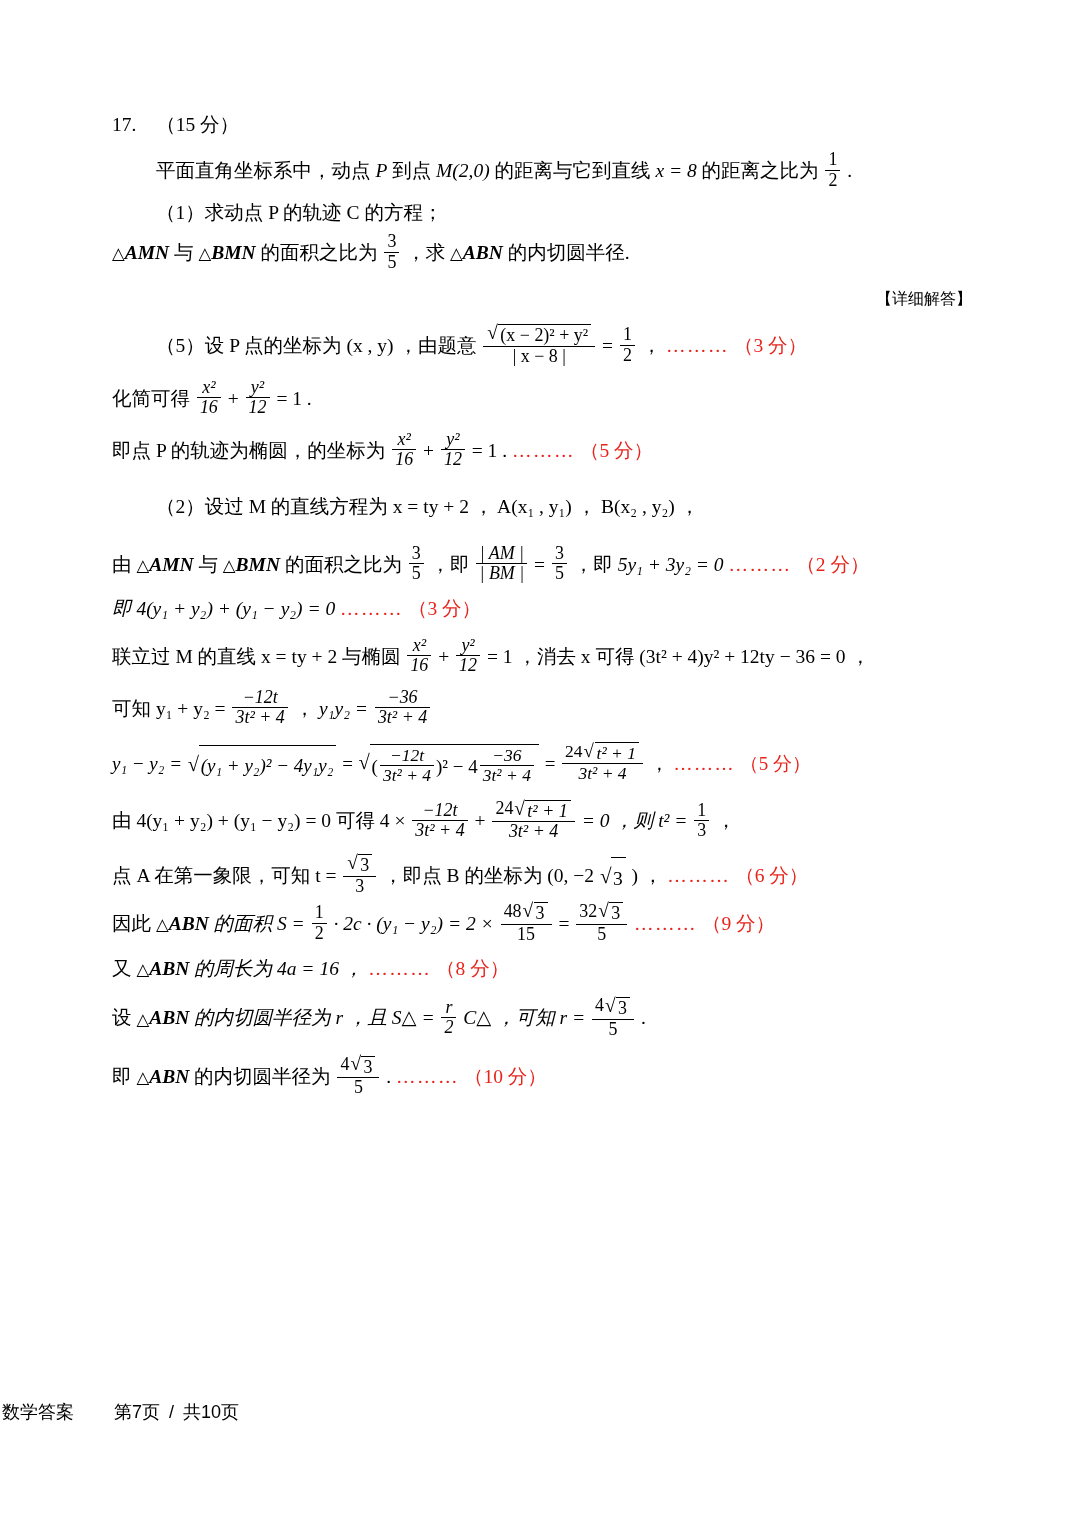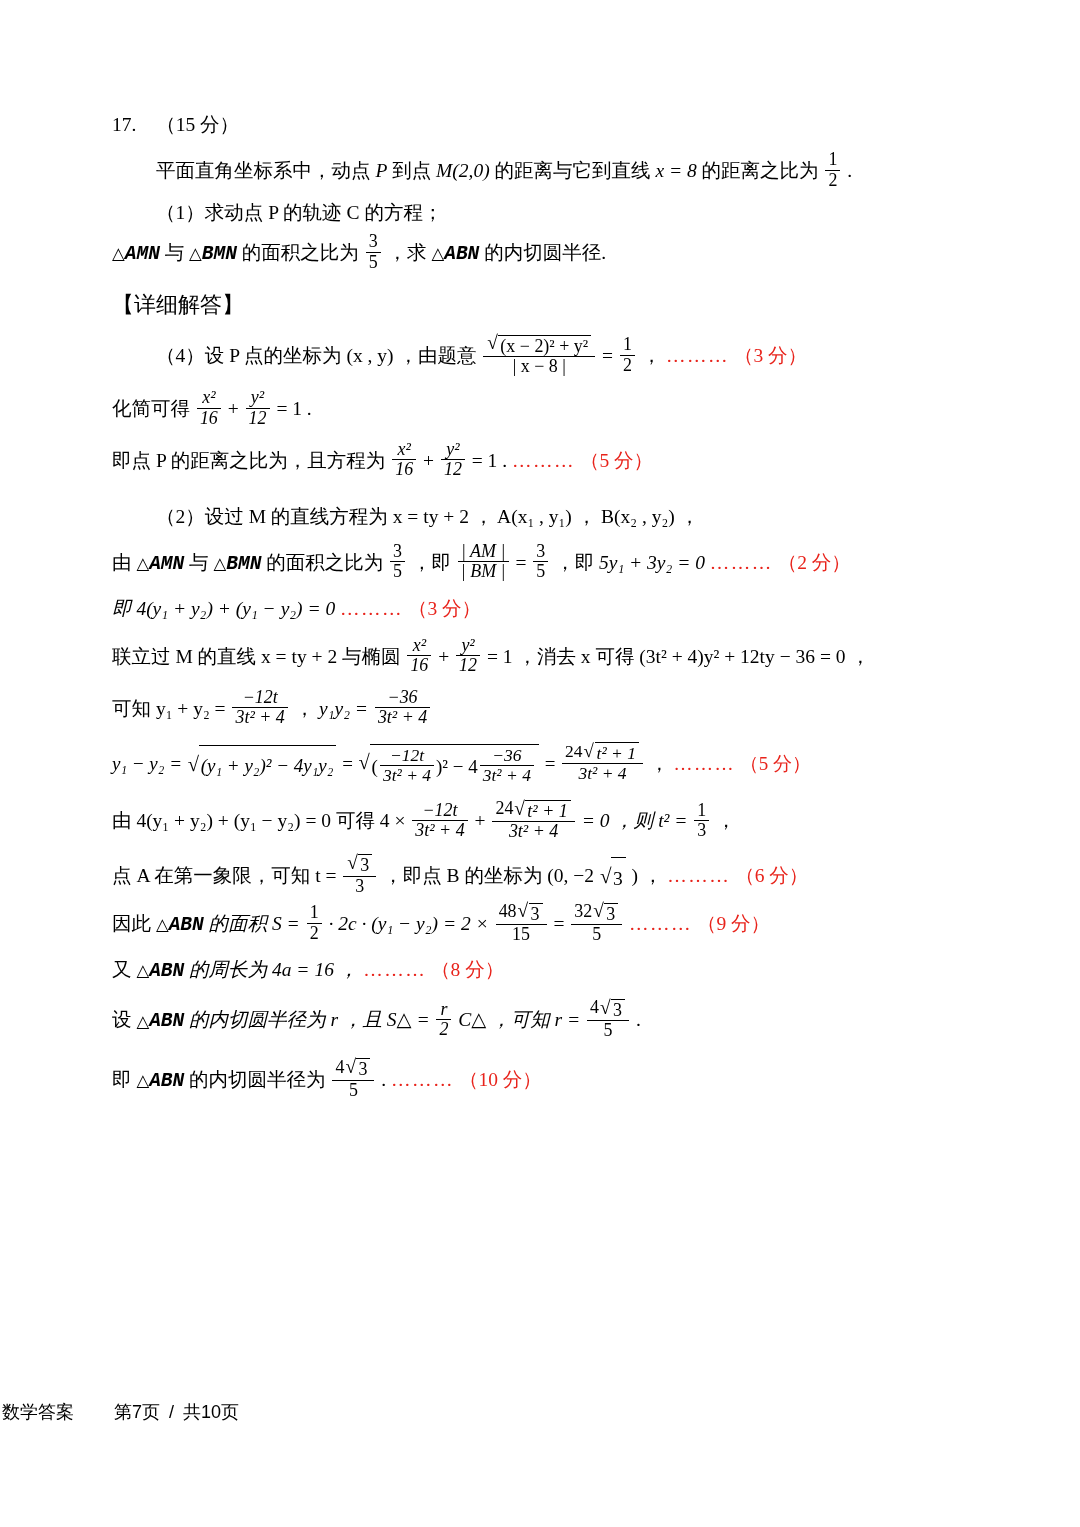--- a/index.html
+++ b/index.html
@@ -37,21 +37,20 @@
     padding-left: 44px;
   }
   .tall {
     line-height: 2.0;
   }
   .it {
     font-style: italic;
   }
   .bold {
     font-weight: bold;
-    font-family: Liberation Mono, monospace;
   }
   .red {
     color: #e8231b;
   }
   
   .frac {
     display: inline-block;
     vertical-align: -0.48em;
     text-align: center;
     font-size: 0.92em;
@@ -136,54 +135,54 @@
       <span class="tri"></span><span class="it bold">AMN</span>
       <span>与</span>
       <span class="tri"></span><span class="it bold">BMN</span>
       <span>的面积之比为</span>
       <span class="frac"><span class="num">3</span><span class="den">5</span></span>
       <span>，求</span>
       <span class="tri"></span><span class="it bold">ABN</span>
       <span>的内切圆半径.</span>
     </div>
 
-    <div class="line" style="font-size:22px;margin-bottom:14px;">【详细解答】</div>
+    <div class="line" style="font-size:16px;margin-bottom:14px;text-align:right;">【详细解答】</div>
 
     <div class="line indent tall" style="margin-bottom:12px;">
-      <span>（4）设 P 点的坐标为 (x , y) ，由题意</span>
+      <span>（5）设 P 点的坐标为 (x , y) ，由题意</span>
       <span class="frac" style="vertical-align:-0.55em;">
         <span class="num"><span class="sqrt"><span class="rad">(x − 2)² + y²</span></span></span>
         <span class="den">| x − 8 |</span>
       </span>
       <span>=</span>
       <span class="frac"><span class="num">1</span><span class="den">2</span></span>
       <span>，</span>
       <span class="red dots">………</span>
       <span class="red">（3 分）</span>
     </div>
 
     <div class="line tall" style="margin-bottom:12px;">
       <span>化简可得</span>
       <span class="frac it"><span class="num">x²</span><span class="den">16</span></span>
       <span>+</span>
       <span class="frac it"><span class="num">y²</span><span class="den">12</span></span>
       <span>= 1 .</span>
     </div>
 
     <div class="line tall" style="margin-bottom:24px;">
-      <span>即点 P 的距离之比为，且方程为</span>
+      <span>即点 P 的轨迹为椭圆，的坐标为</span>
       <span class="frac it"><span class="num">x²</span><span class="den">16</span></span>
       <span>+</span>
       <span class="frac it"><span class="num">y²</span><span class="den">12</span></span>
       <span>= 1 .</span>
       <span class="red dots">………</span>
       <span class="red">（5 分）</span>
     </div>
 
-    <div class="line indent" style="margin-bottom:12px;">（2）设过 M 的直线方程为 x = ty + 2 ， A(x₁ , y₁) ， B(x₂ , y₂) ，</div>
+    <div class="line indent" style="margin-bottom:24px;">（2）设过 M 的直线方程为 x = ty + 2 ， A(x₁ , y₁) ， B(x₂ , y₂) ，</div>
 
     <div class="line tall" style="margin-bottom:12px;">
       <span>由</span>
       <span class="tri"></span><span class="it bold">AMN</span>
       <span>与</span>
       <span class="tri"></span><span class="it bold">BMN</span>
       <span>的面积之比为</span>
       <span class="frac"><span class="num">3</span><span class="den">5</span></span>
       <span>，即</span>
       <span class="frac it"><span class="num">| AM |</span><span class="den">| BM |</span></span>

